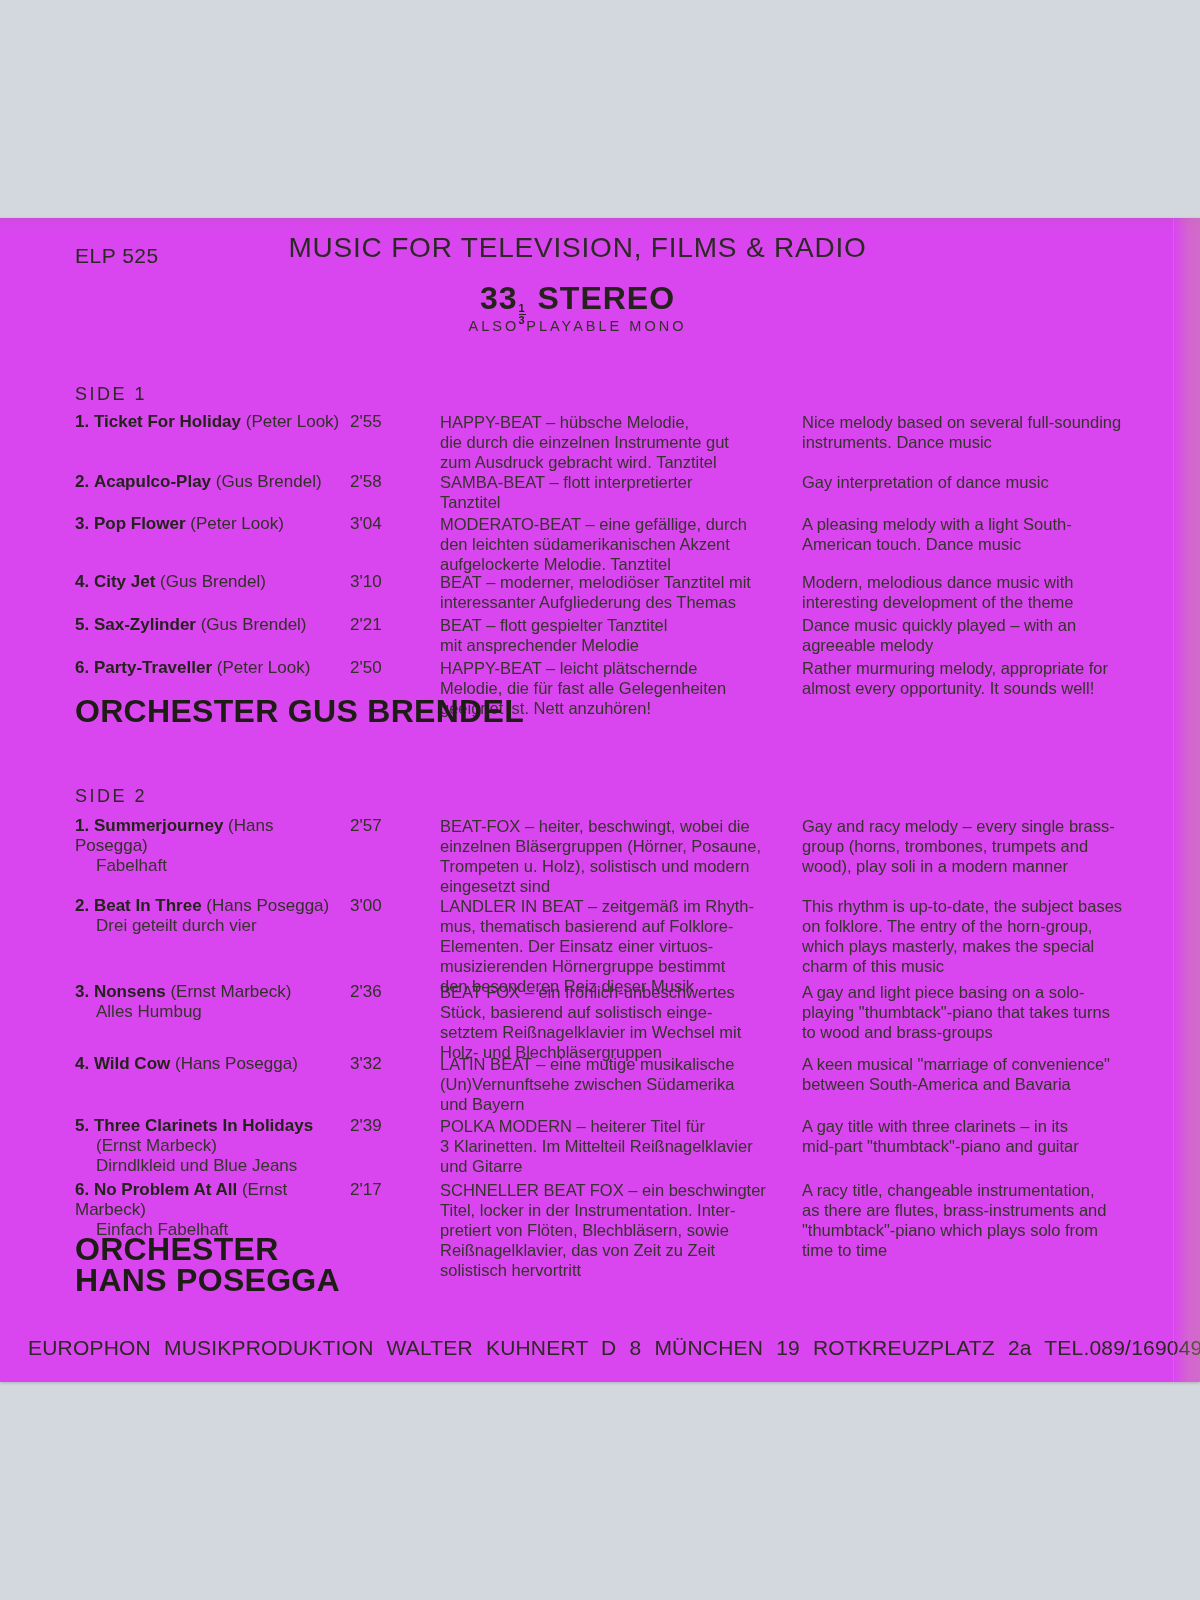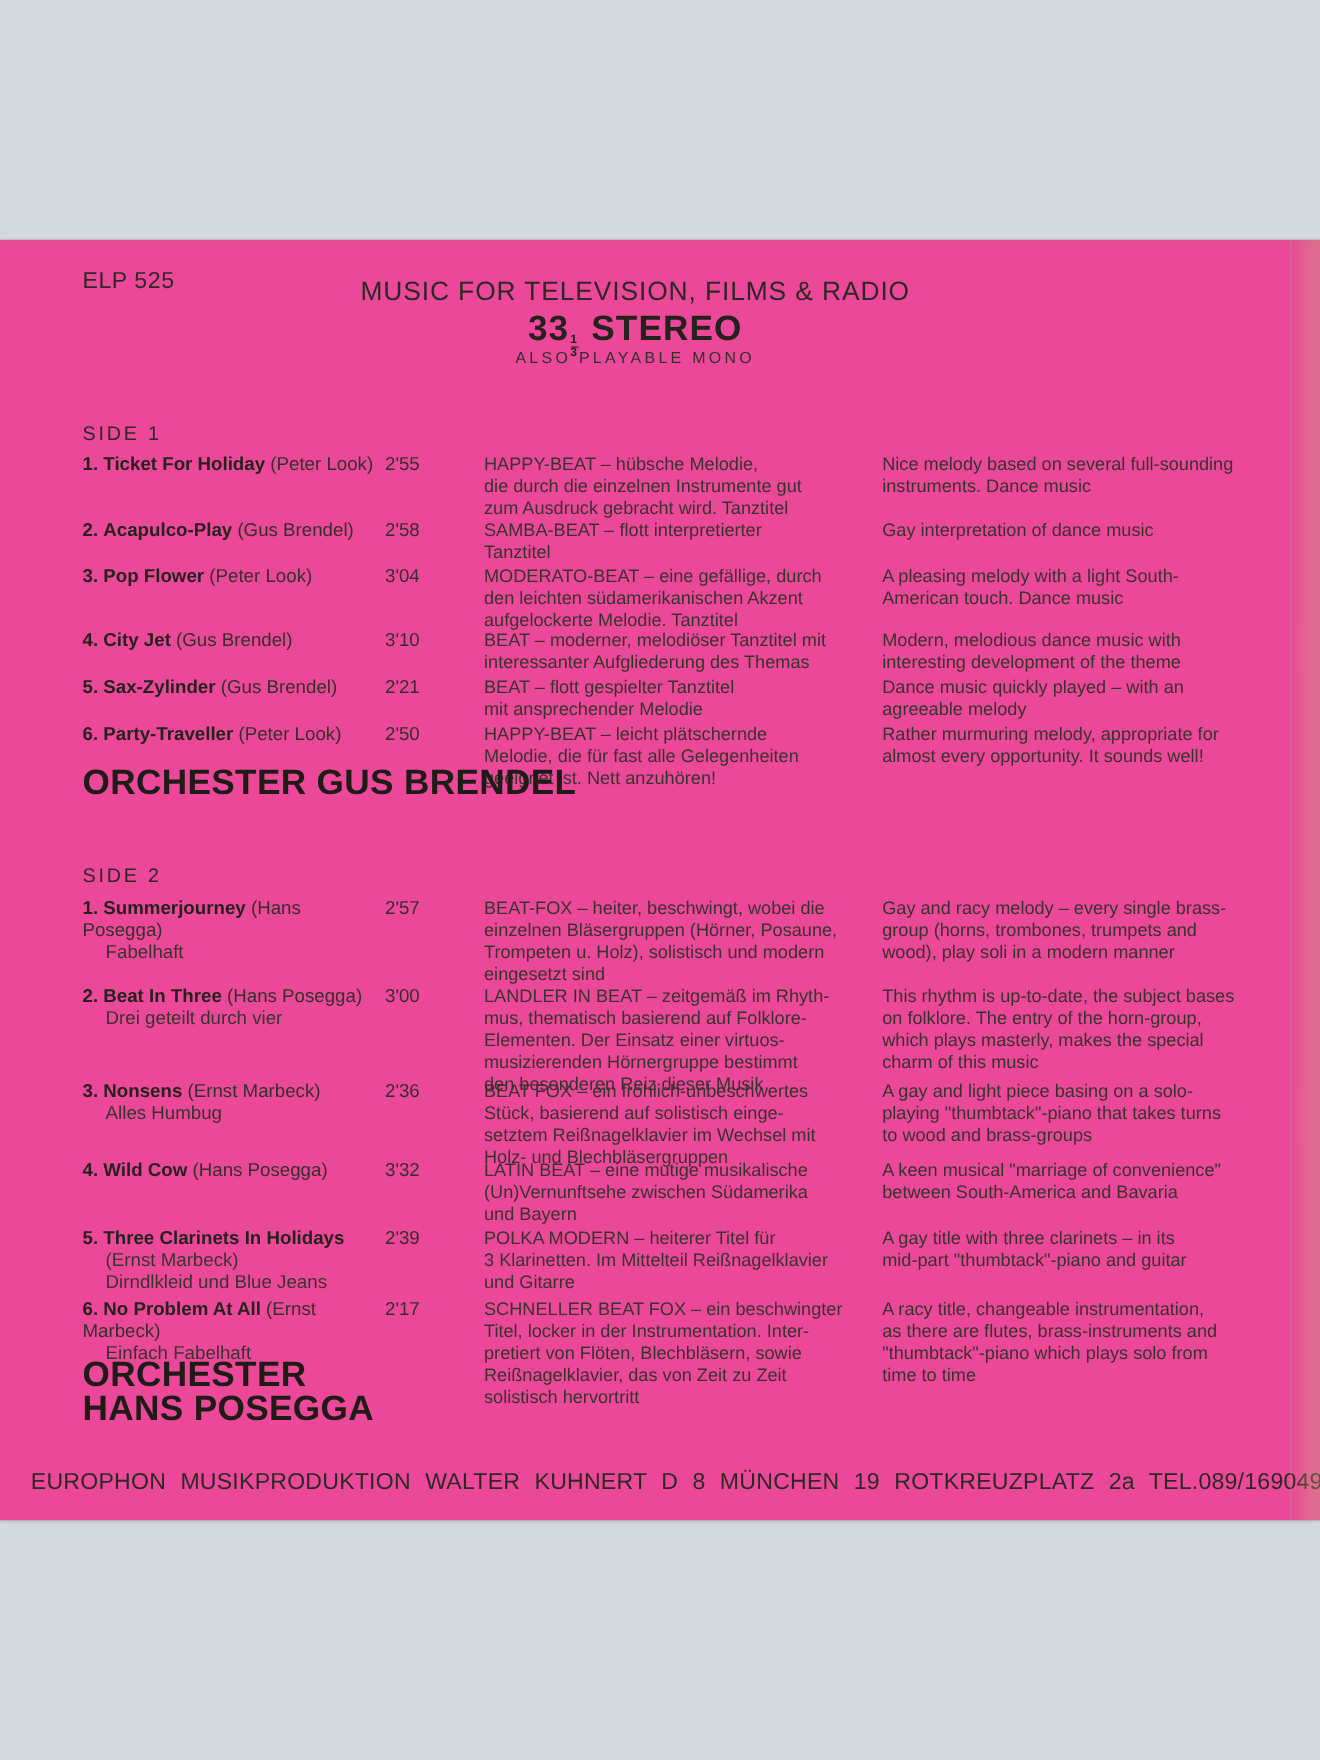--- a/index.html
+++ b/index.html
@@ -5,21 +5,21 @@
   html,body{margin:0;padding:0;}
   body{
     width:1200px;height:1600px;
     background:#d3d7de;
     font-family:"Liberation Sans","DejaVu Sans",sans-serif;
     position:relative;overflow:hidden;
     -webkit-font-smoothing:antialiased;
   }
   .cover{
     position:absolute;left:0;top:218px;width:1200px;height:1164px;
-    background:#ec4899;
+    background:#d946ef;
     box-shadow:0 1px 3px rgba(0,0,0,0.18);
   }
   .cover:after{ 
     content:"";position:absolute;top:0;right:0;width:26px;height:100%;
     background:linear-gradient(to right, rgba(196,178,128,0) 0%, rgba(196,178,128,0.28) 55%, rgba(196,178,128,0.34) 100%);
     border-left:1px solid rgba(160,145,100,0.25);
     pointer-events:none;
   }
   .cover:before{ 
     content:"";position:absolute;top:0;left:0;width:100%;height:10px;
@@ -27,22 +27,22 @@
     pointer-events:none;
   }
   .catalog{
     position:absolute;left:75px;top:26px;
     font-size:21px;color:#2c2925;letter-spacing:0.5px;
   }
   .head-center{
     position:absolute;left:0;top:0;width:1155px;text-align:center;
   }
   .main-title{
-    position:absolute;top:34px;width:100%;
-    font-size:24px;color:#2c2925;letter-spacing:0.8px;
+    position:absolute;top:14px;width:100%;
+    font-size:28px;color:#2c2925;letter-spacing:0.8px;
   }
   .stereo-line{
     position:absolute;top:62px;width:100%;
     font-size:32px;font-weight:bold;color:#25221e;letter-spacing:1px;
   }
   .frac{
     display:inline-flex;flex-direction:column;vertical-align:baseline;
     font-size:11px;line-height:10px;font-weight:bold;
     position:relative;top:3px;margin:0 2px 0 1px;
   }

